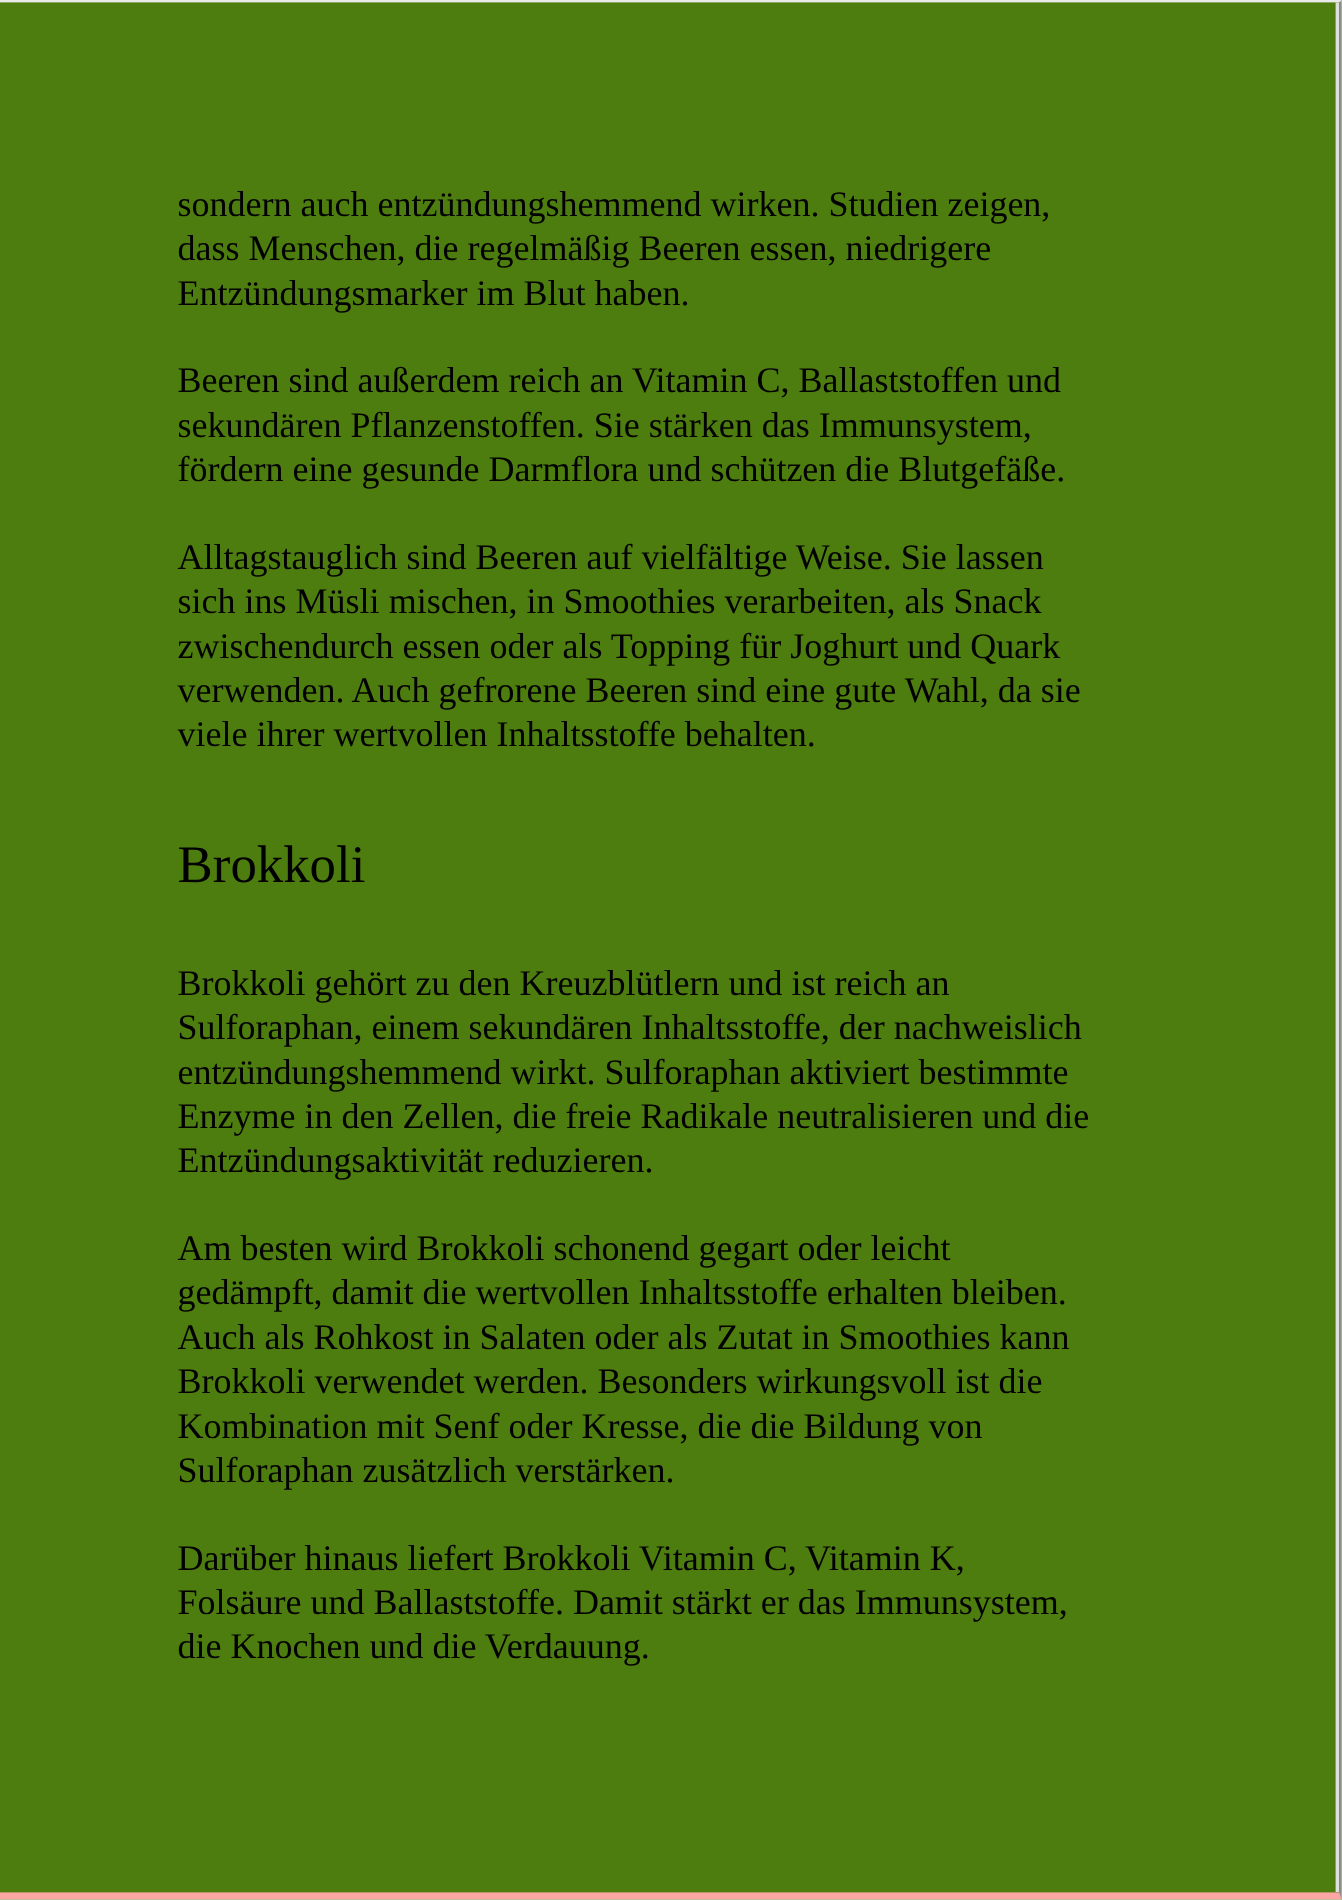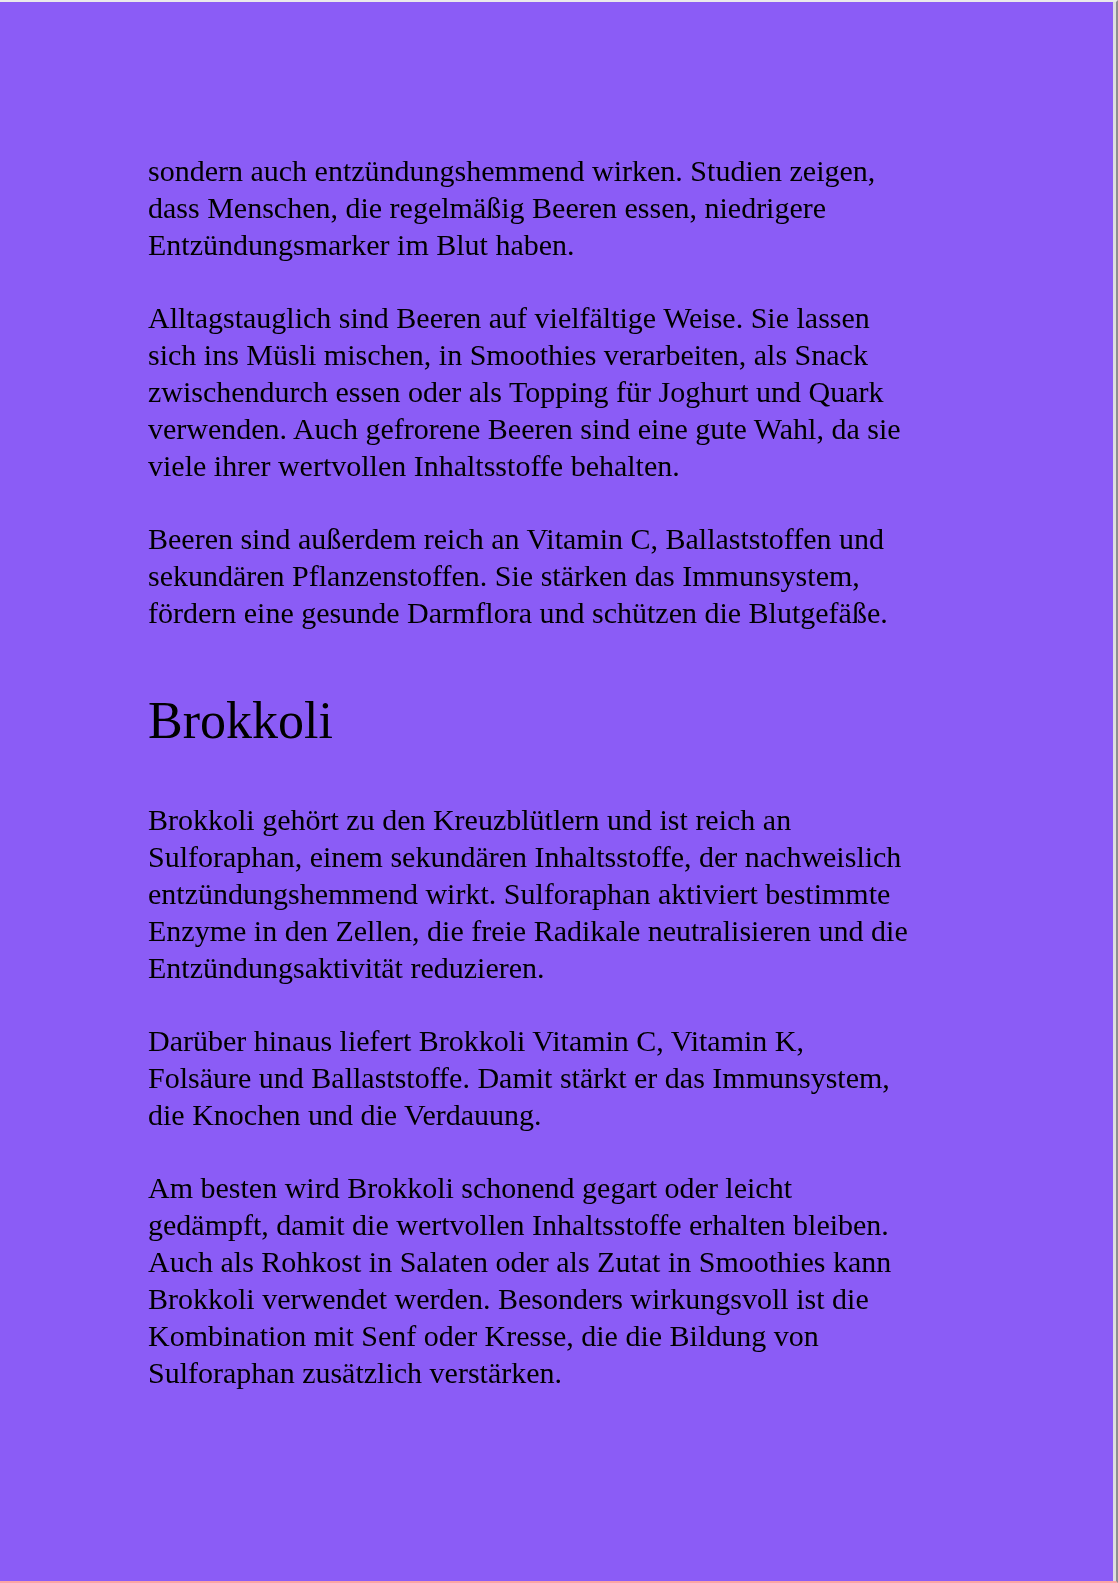--- a/index.html
+++ b/index.html
@@ -5,74 +5,74 @@
   html, body {
     margin: 0;
     padding: 0;
     background: #ffffff;
   }
   .page {
     position: relative;
     width: 1118px;
     height: 1583px;
     box-sizing: border-box;
-    background: #8b5cf6;
+    background: #4d7c0f;
     border-top: 2px solid #eaeaea;
-    border-bottom: 2px solid #fca5a5;
+    border-bottom: 6px solid #fca5a5;
     border-right: 2px solid #8f8f8f;
     box-shadow: inset -3px 0 0 #dedede;
     overflow: hidden;
   }
   .content {
     box-sizing: border-box;
     padding: 150px 120px 0 148px;
     font-family: "Liberation Serif", "DejaVu Serif", serif;
     color: #000000;
   }
   .content p {
     margin: 0 0 36px 0;
     font-size: 30px;
     line-height: 37px;
     white-space: pre-line;
   }
   .content h1 {
     margin: 62px 0 52px 0;
-    font-size: 52px;
+    font-size: 44px;
     line-height: 56px;
     font-weight: normal;
     white-space: pre-line;
   }
 </style>
 </head>
 <body>
 
 <div class="page">
   <main class="content">
     <p>sondern auch entzündungshemmend wirken. Studien zeigen,
 dass Menschen, die regelmäßig Beeren essen, niedrigere
 Entzündungsmarker im Blut haben.</p>
+    <p>Beeren sind außerdem reich an Vitamin C, Ballaststoffen und
+sekundären Pflanzenstoffen. Sie stärken das Immunsystem,
+fördern eine gesunde Darmflora und schützen die Blutgefäße.</p>
     <p>Alltagstauglich sind Beeren auf vielfältige Weise. Sie lassen
 sich ins Müsli mischen, in Smoothies verarbeiten, als Snack
 zwischendurch essen oder als Topping für Joghurt und Quark
 verwenden. Auch gefrorene Beeren sind eine gute Wahl, da sie
 viele ihrer wertvollen Inhaltsstoffe behalten.</p>
-    <p>Beeren sind außerdem reich an Vitamin C, Ballaststoffen und
-sekundären Pflanzenstoffen. Sie stärken das Immunsystem,
-fördern eine gesunde Darmflora und schützen die Blutgefäße.</p>
 
     <h1>Brokkoli</h1>
 
     <p>Brokkoli gehört zu den Kreuzblütlern und ist reich an
 Sulforaphan, einem sekundären Inhaltsstoffe, der nachweislich
 entzündungshemmend wirkt. Sulforaphan aktiviert bestimmte
 Enzyme in den Zellen, die freie Radikale neutralisieren und die
 Entzündungsaktivität reduzieren.</p>
-    <p>Darüber hinaus liefert Brokkoli Vitamin C, Vitamin K,
-Folsäure und Ballaststoffe. Damit stärkt er das Immunsystem,
-die Knochen und die Verdauung.</p>
     <p>Am besten wird Brokkoli schonend gegart oder leicht
 gedämpft, damit die wertvollen Inhaltsstoffe erhalten bleiben.
 Auch als Rohkost in Salaten oder als Zutat in Smoothies kann
 Brokkoli verwendet werden. Besonders wirkungsvoll ist die
 Kombination mit Senf oder Kresse, die die Bildung von
 Sulforaphan zusätzlich verstärken.</p>
+    <p>Darüber hinaus liefert Brokkoli Vitamin C, Vitamin K,
+Folsäure und Ballaststoffe. Damit stärkt er das Immunsystem,
+die Knochen und die Verdauung.</p>
   </main>
 </div>
 
 </body></html>

